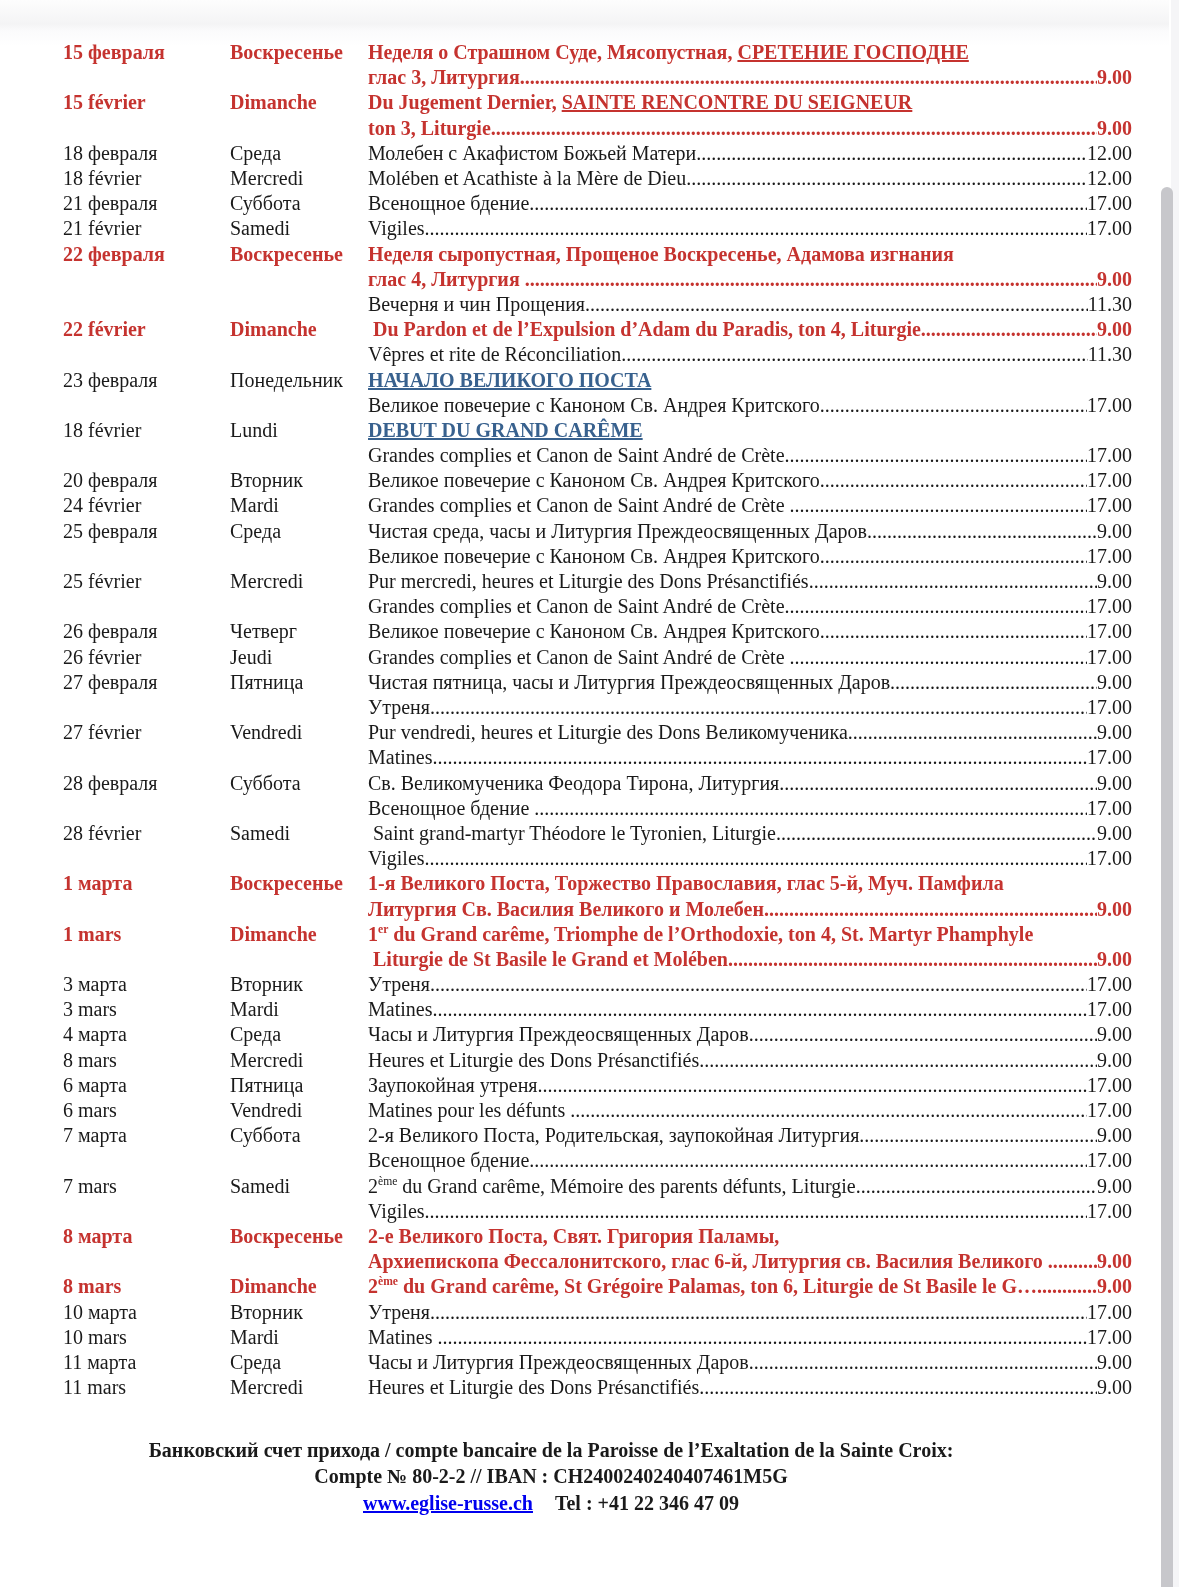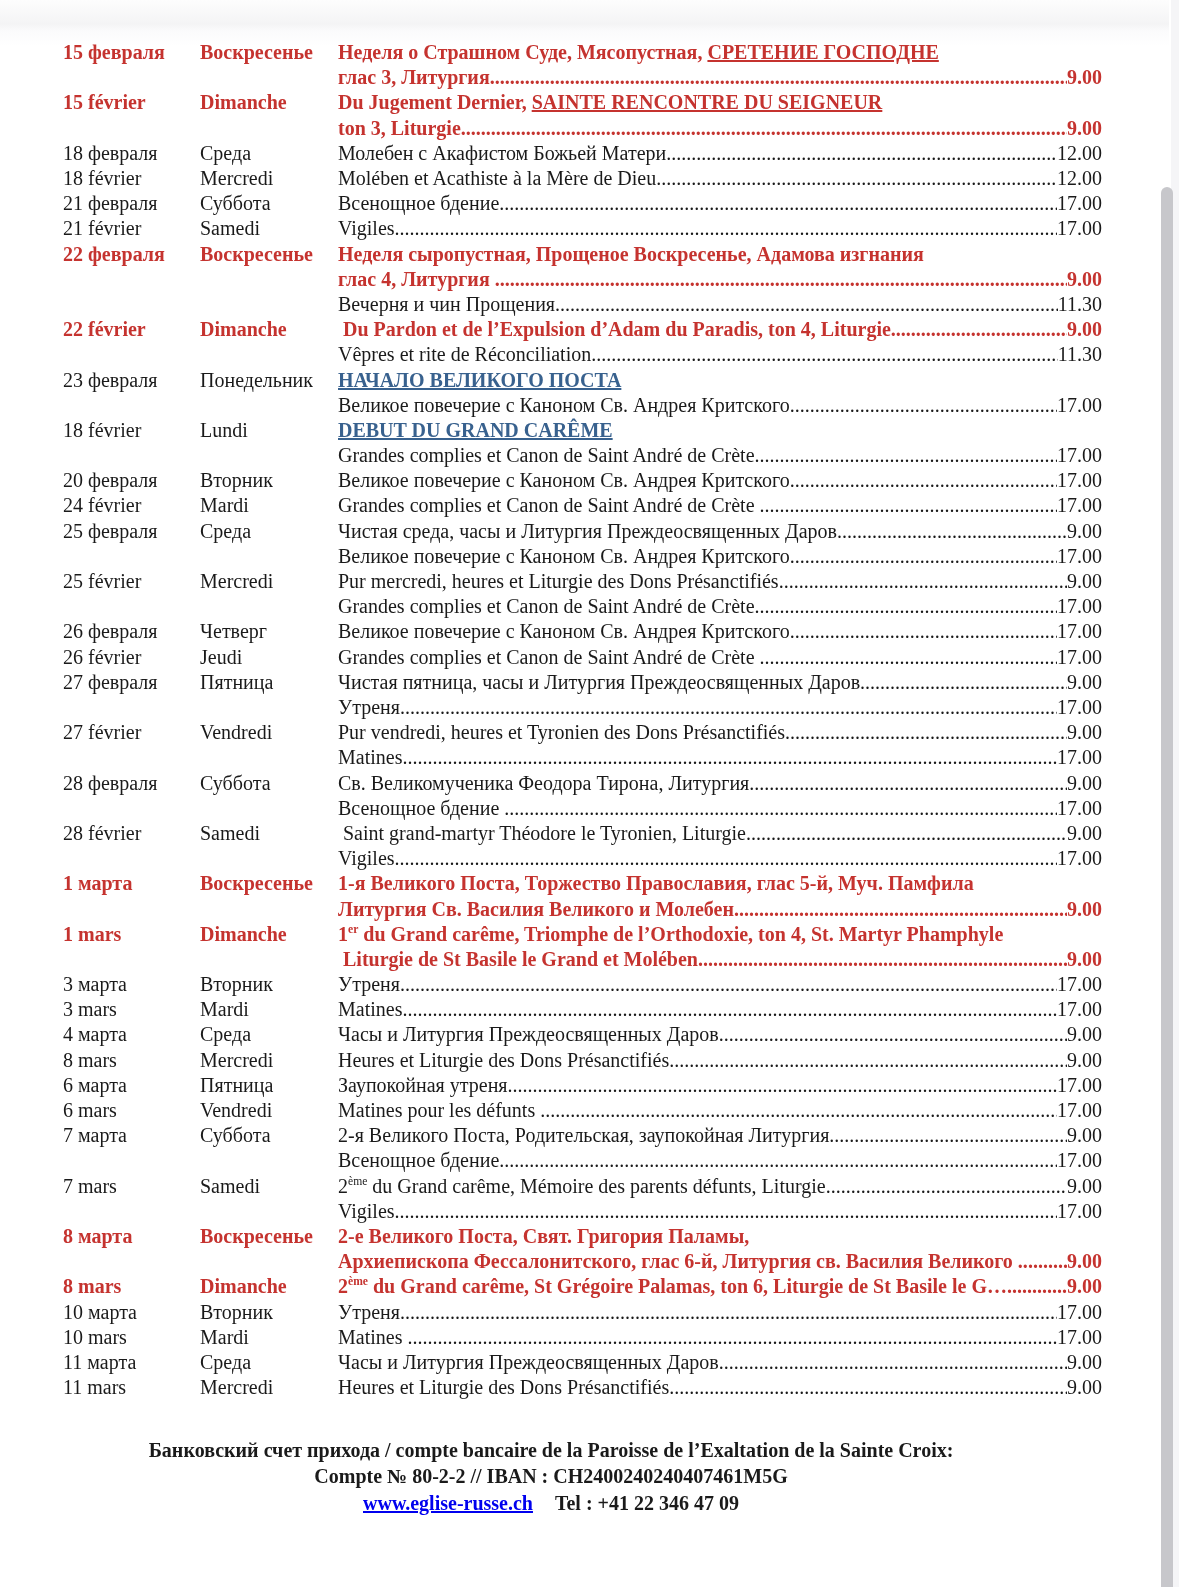--- a/index.html
+++ b/index.html
@@ -32,21 +32,21 @@
     position:absolute;top:187px;right:6px;width:12px;bottom:-8px;
     background:var(--thumb);
     border-radius:7px;
   }
   .schedule{
     position:relative;
     padding:40px 0 0 63px;
   }
   .row{display:flex;align-items:flex-start;}
   .col-date{width:137px;flex:0 0 137px;line-height:25.2px;white-space:pre;}
-  .col-day{width:138px;flex:0 0 138px;line-height:25.2px;white-space:pre;}
+  .col-day{width:138px;flex:0 0 138px;line-height:25.2px;white-space:pre;margin-left:30px;}
   .col-desc{width:764px;flex:0 0 764px;}
   .line{
     display:flex;align-items:flex-start;
     line-height:25.2px;height:25.2px;
     overflow:hidden;
   }
   .txt{white-space:pre;flex:0 0 auto;}
   .dots{flex:1 1 auto;min-width:0;overflow:hidden;white-space:nowrap;}
   .time{flex:0 0 auto;white-space:pre;}
   .row.red{color:var(--red);font-weight:bold;}
@@ -298,21 +298,21 @@
           <span class="dots">....................................................................................................................................................................................................................................................................</span>
           <span class="time">17.00</span>
         </div>
       </div>
     </div>
     <div class="row">
       <div class="col-date">27 février</div>
       <div class="col-day">Vendredi</div>
       <div class="col-desc">
         <div class="line">
-          <span class="txt"><span>Pur vendredi, heures et Tyronien des Dons Présanctifiés</span></span>
+          <span class="txt"><span>Pur vendredi, heures et Liturgie des Dons Великомученика</span></span>
           <span class="dots">....................................................................................................................................................................................................................................................................</span>
           <span class="time">9.00</span>
         </div>
         <div class="line">
           <span class="txt"><span>Matines</span></span>
           <span class="dots">....................................................................................................................................................................................................................................................................</span>
           <span class="time">17.00</span>
         </div>
       </div>
     </div>

